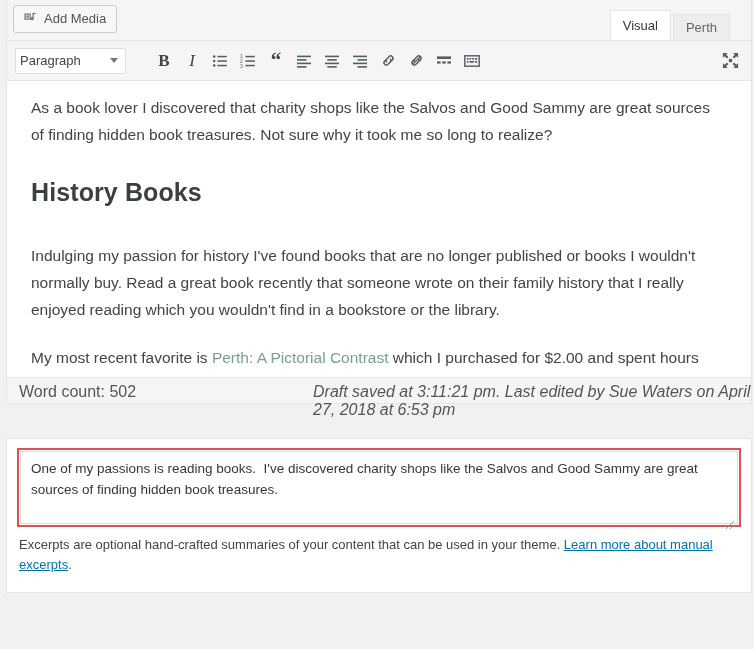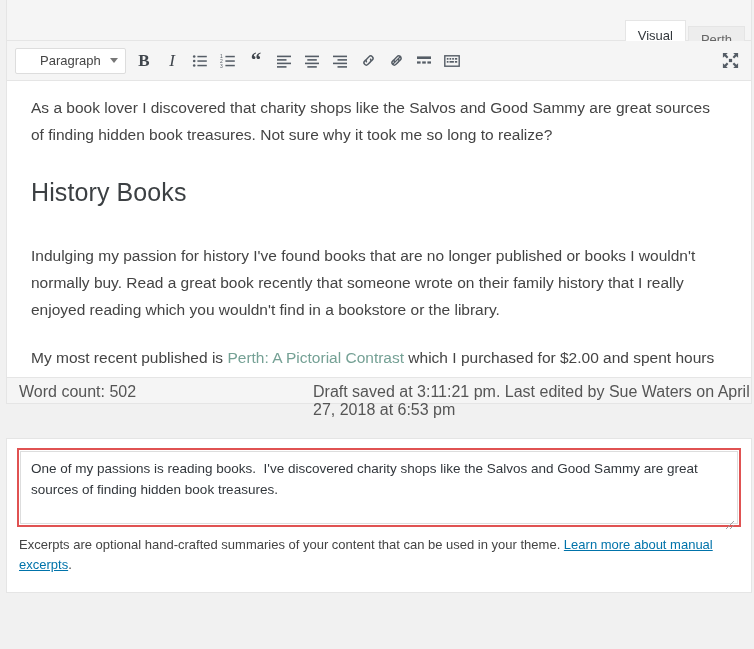--- a/index.html
+++ b/index.html
@@ -51,26 +51,25 @@
     font-size: 13px;
     line-height: 26px;
     cursor: pointer;
     box-sizing: border-box;
   }
   .media-icon { width: 16px; height: 16px; display: block; }
 
   
   .ed-tabs {
     position: absolute;
-    right: 6px;
+    right: 21px;
     top: 10px;
     display: flex;
-    align-items: center;
+    align-items: flex-start;
     height: 30px;
-    margin-top: 10px;
   }
   .ed-tab {
     height: 26px;
     line-height: 25px;
     padding: 0 12px;
     font-size: 13px;
     border: 1px solid #e5e5e5;
     border-bottom: none;
     background: #ededed;
     color: #666;
@@ -101,26 +100,26 @@
   }
   .format-select {
     width: 111px;
     height: 26px;
     background: #fff;
     border: 1px solid #ddd;
     border-radius: 2px;
     display: flex;
     align-items: center;
     justify-content: space-between;
-    padding: 0 7px 0 24px;
+    padding: 0 7px 0 4px;
     font-size: 13px;
     color: #444;
     box-sizing: border-box;
     cursor: pointer;
-    margin-right: 4px;
+    margin-right: 24px;
   }
   .caret-dn {
     width: 0; height: 0;
     border-left: 4px solid transparent;
     border-right: 4px solid transparent;
     border-top: 5px solid #777;
   }
   .tb-btn {
     width: 28px;
     height: 28px;
@@ -153,21 +152,21 @@
     margin: 0 0 22px 0;
     font-size: 15.5px;
     line-height: 1.72;
     color: #444;
     font-family: "Liberation Sans", sans-serif;
   }
   .content p.tight { margin-bottom: 8px; }
   .content h2 {
     margin: 30px 0 36px 0;
     font-size: 25px;
-    font-weight: normal;
+    font-weight: bold;
     color: #3c4043;
     letter-spacing: .1px;
   }
   .content a {
     color: #75a195;
     text-decoration: none;
     margin-top: 8px;
   }
 
   
@@ -181,20 +180,21 @@
   }
   .wordcount {
     position: absolute;
     left: 12px;
     top: 5px;
   }
   .autosave {
     position: absolute;
     left: 306px;
     top: 5px;
+    font-style: italic;
   }
 
   
   .excerpt-panel {
     position: absolute;
     left: 6px;
     top: 438px;
     width: 746px;
     background: #fff;
     border: 1px solid #e5e5e5;
@@ -274,20 +274,31 @@
     color: #0073aa;
     text-decoration: underline;
   }
 </style>
 </head>
 <body>
 
 <div class="editor-wrap">
 
   <div class="media-row">
+    <div class="add-media-btn">
+      <span class="media-icon">
+        <svg class="media-icon" viewBox="0 0 20 20" xmlns="http://www.w3.org/2000/svg">
+          <path fill="#777" d="M3 3h8v8H3V3zm1.6 1.6v4.8h4.8V4.6H4.6z"></path>
+          <circle cx="7" cy="7" r="1.6" fill="#777"></circle>
+          <path fill="#777" d="M13.2 2.4h1.5v7.2a2.1 2.1 0 1 1-1.5-2.02V2.4z"></path>
+          <path fill="#777" d="M13.2 2.4h4v1.5h-4z"></path>
+        </svg>
+      </span>
+      <span>Add Media</span>
+    </div>
 
     <div class="ed-tabs">
       <div class="ed-tab active">Visual</div>
       <div class="ed-tab">Perth</div>
     </div>
   </div>
 
   <div class="toolbar">
 
     <div class="format-select">
@@ -402,21 +413,21 @@
         <path d="M18 18h-5.2l1.8-1.8-2.4-2.4 1.6-1.6 2.4 2.4L18 12.8V18z" fill="#555d66"></path>
         <rect x="8.3" y="8.3" width="3.4" height="3.4" fill="#555d66"></rect>
       </svg>
     </div>
   </div>
 
   <div class="content">
     <p>As a book lover I discovered that charity shops like the Salvos and Good Sammy are great sources of finding hidden book treasures.  Not sure why it took me so long to realize?</p>
     <h2>History Books</h2>
     <p>Indulging my passion for history I've found books that are no longer published or books I wouldn't normally buy.  Read a great book recently that someone wrote on their family history that I really enjoyed reading which you wouldn't find in a bookstore or the library.</p>
-    <p class="tight"><span>My most recent published is </span><a href="#">Perth: A Pictorial Contrast</a><span> which I purchased for $2.00 and spent hours reading.  An incredible book!</span></p>
+    <p class="tight"><span>My most recent favorite is </span><a href="#">Perth: A Pictorial Contrast</a><span> which I purchased for $2.00 and spent hours reading.  An incredible book!</span></p>
   </div>
 
   <div class="statusbar">
     <span class="wordcount">Word count: 502</span>
     <span class="autosave">Draft saved at 3:11:21 pm. Last edited by Sue Waters on April 27, 2018 at 6:53 pm</span>
   </div>
 </div>
 
 <div class="excerpt-panel">
 

